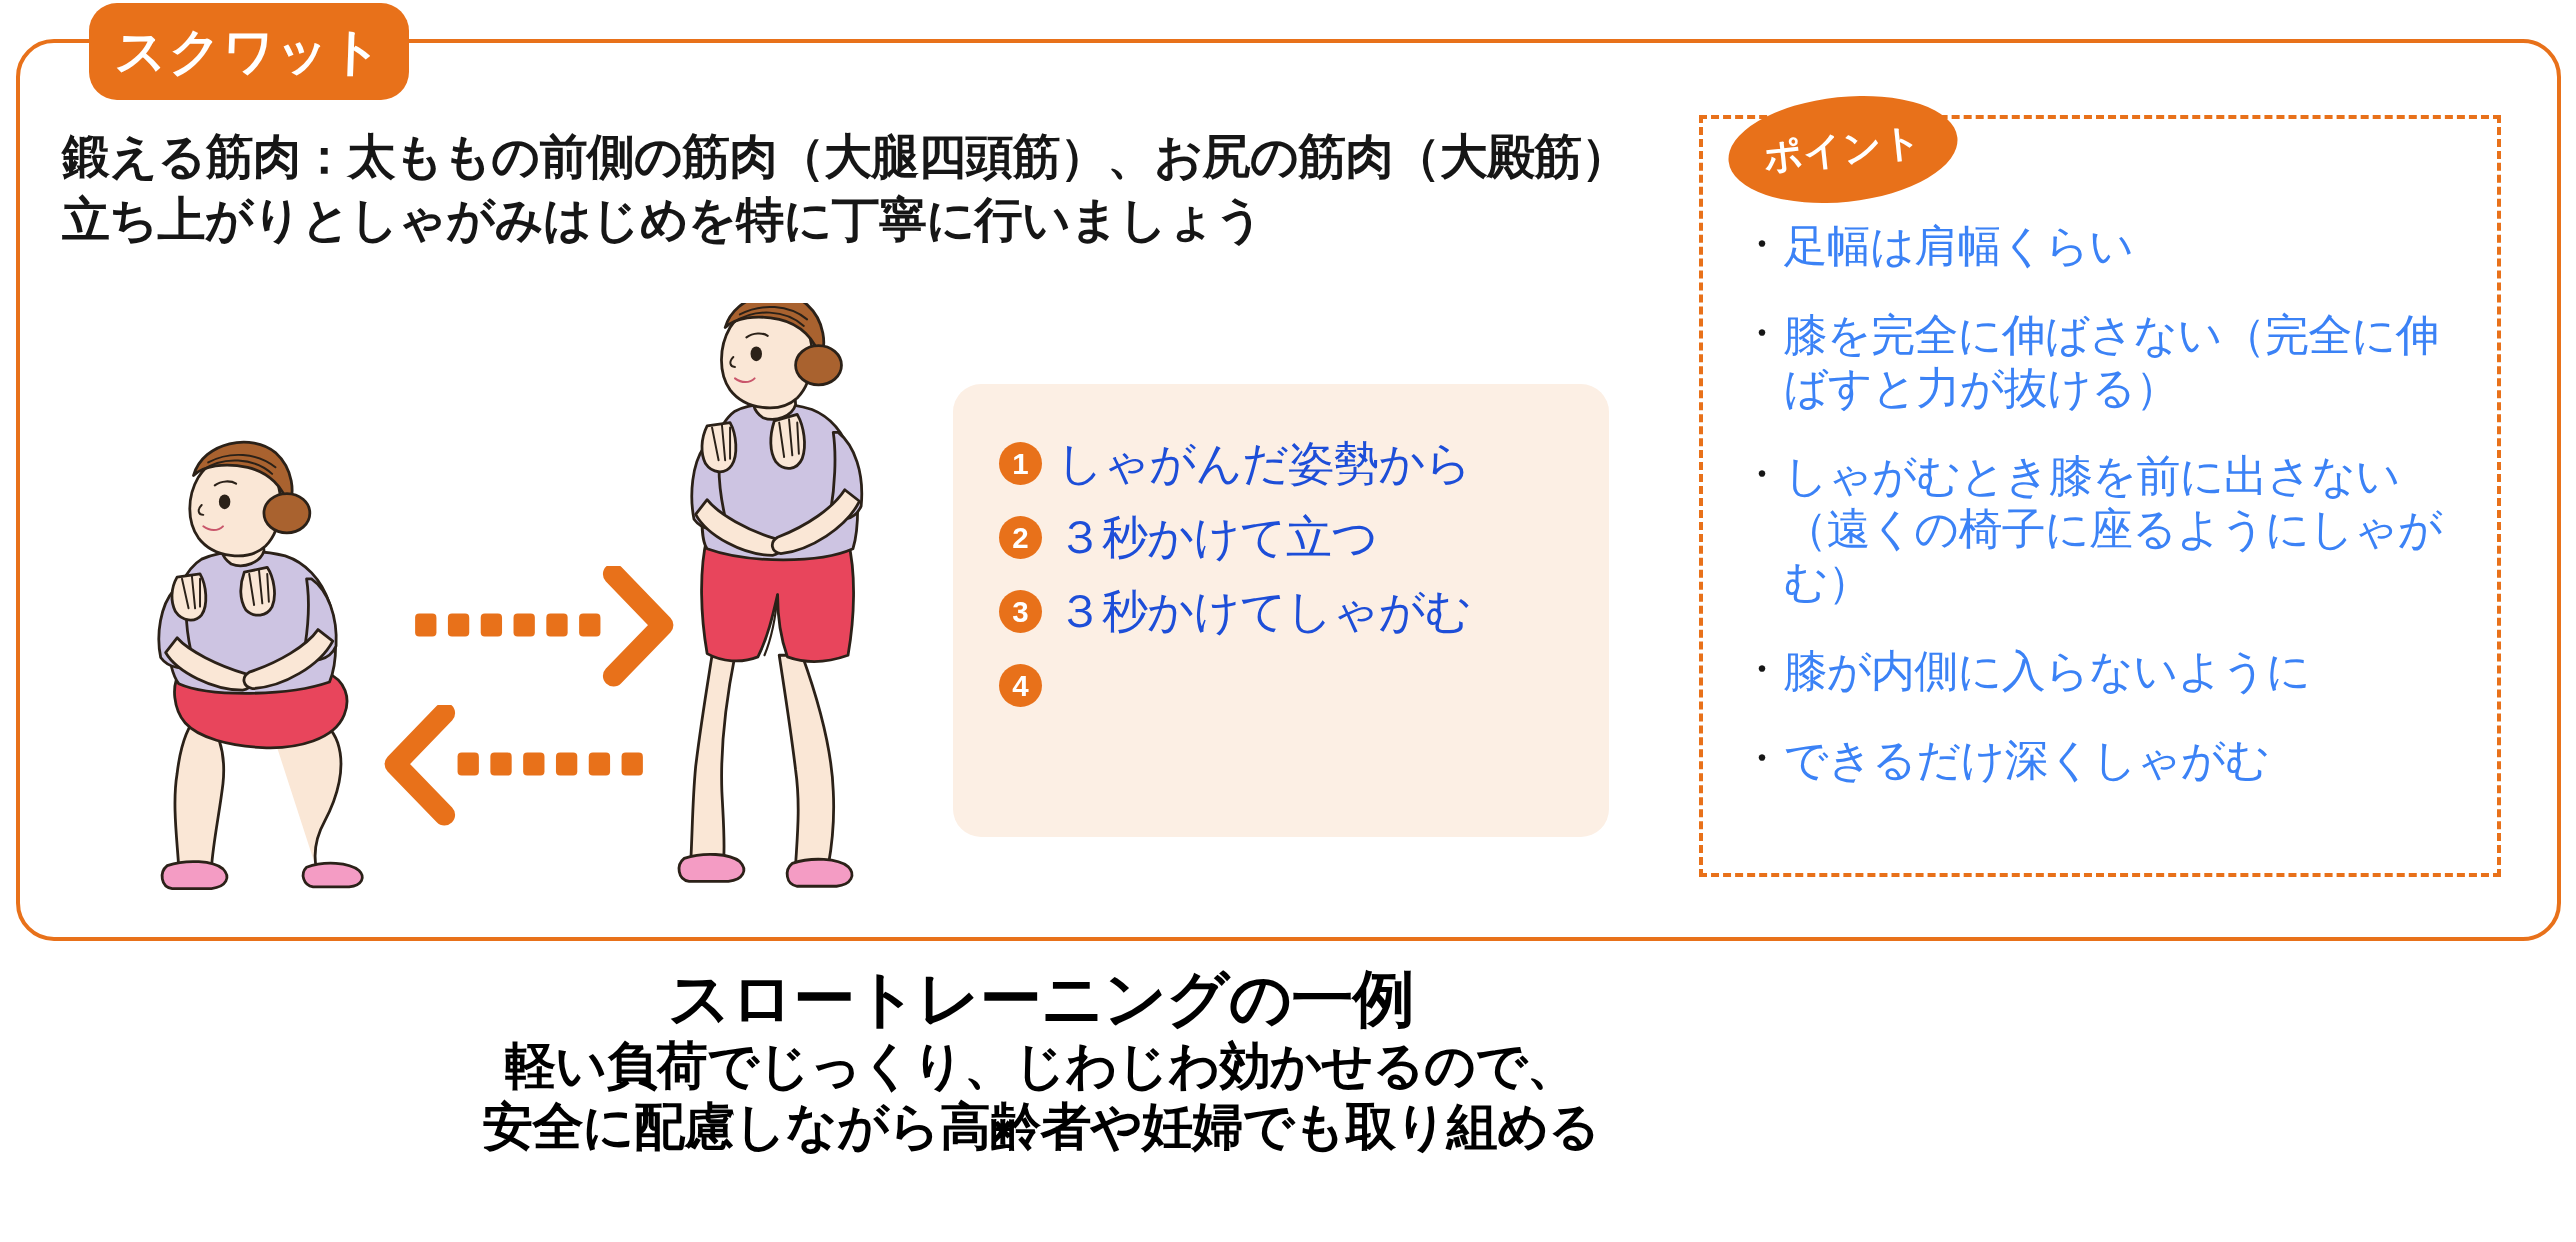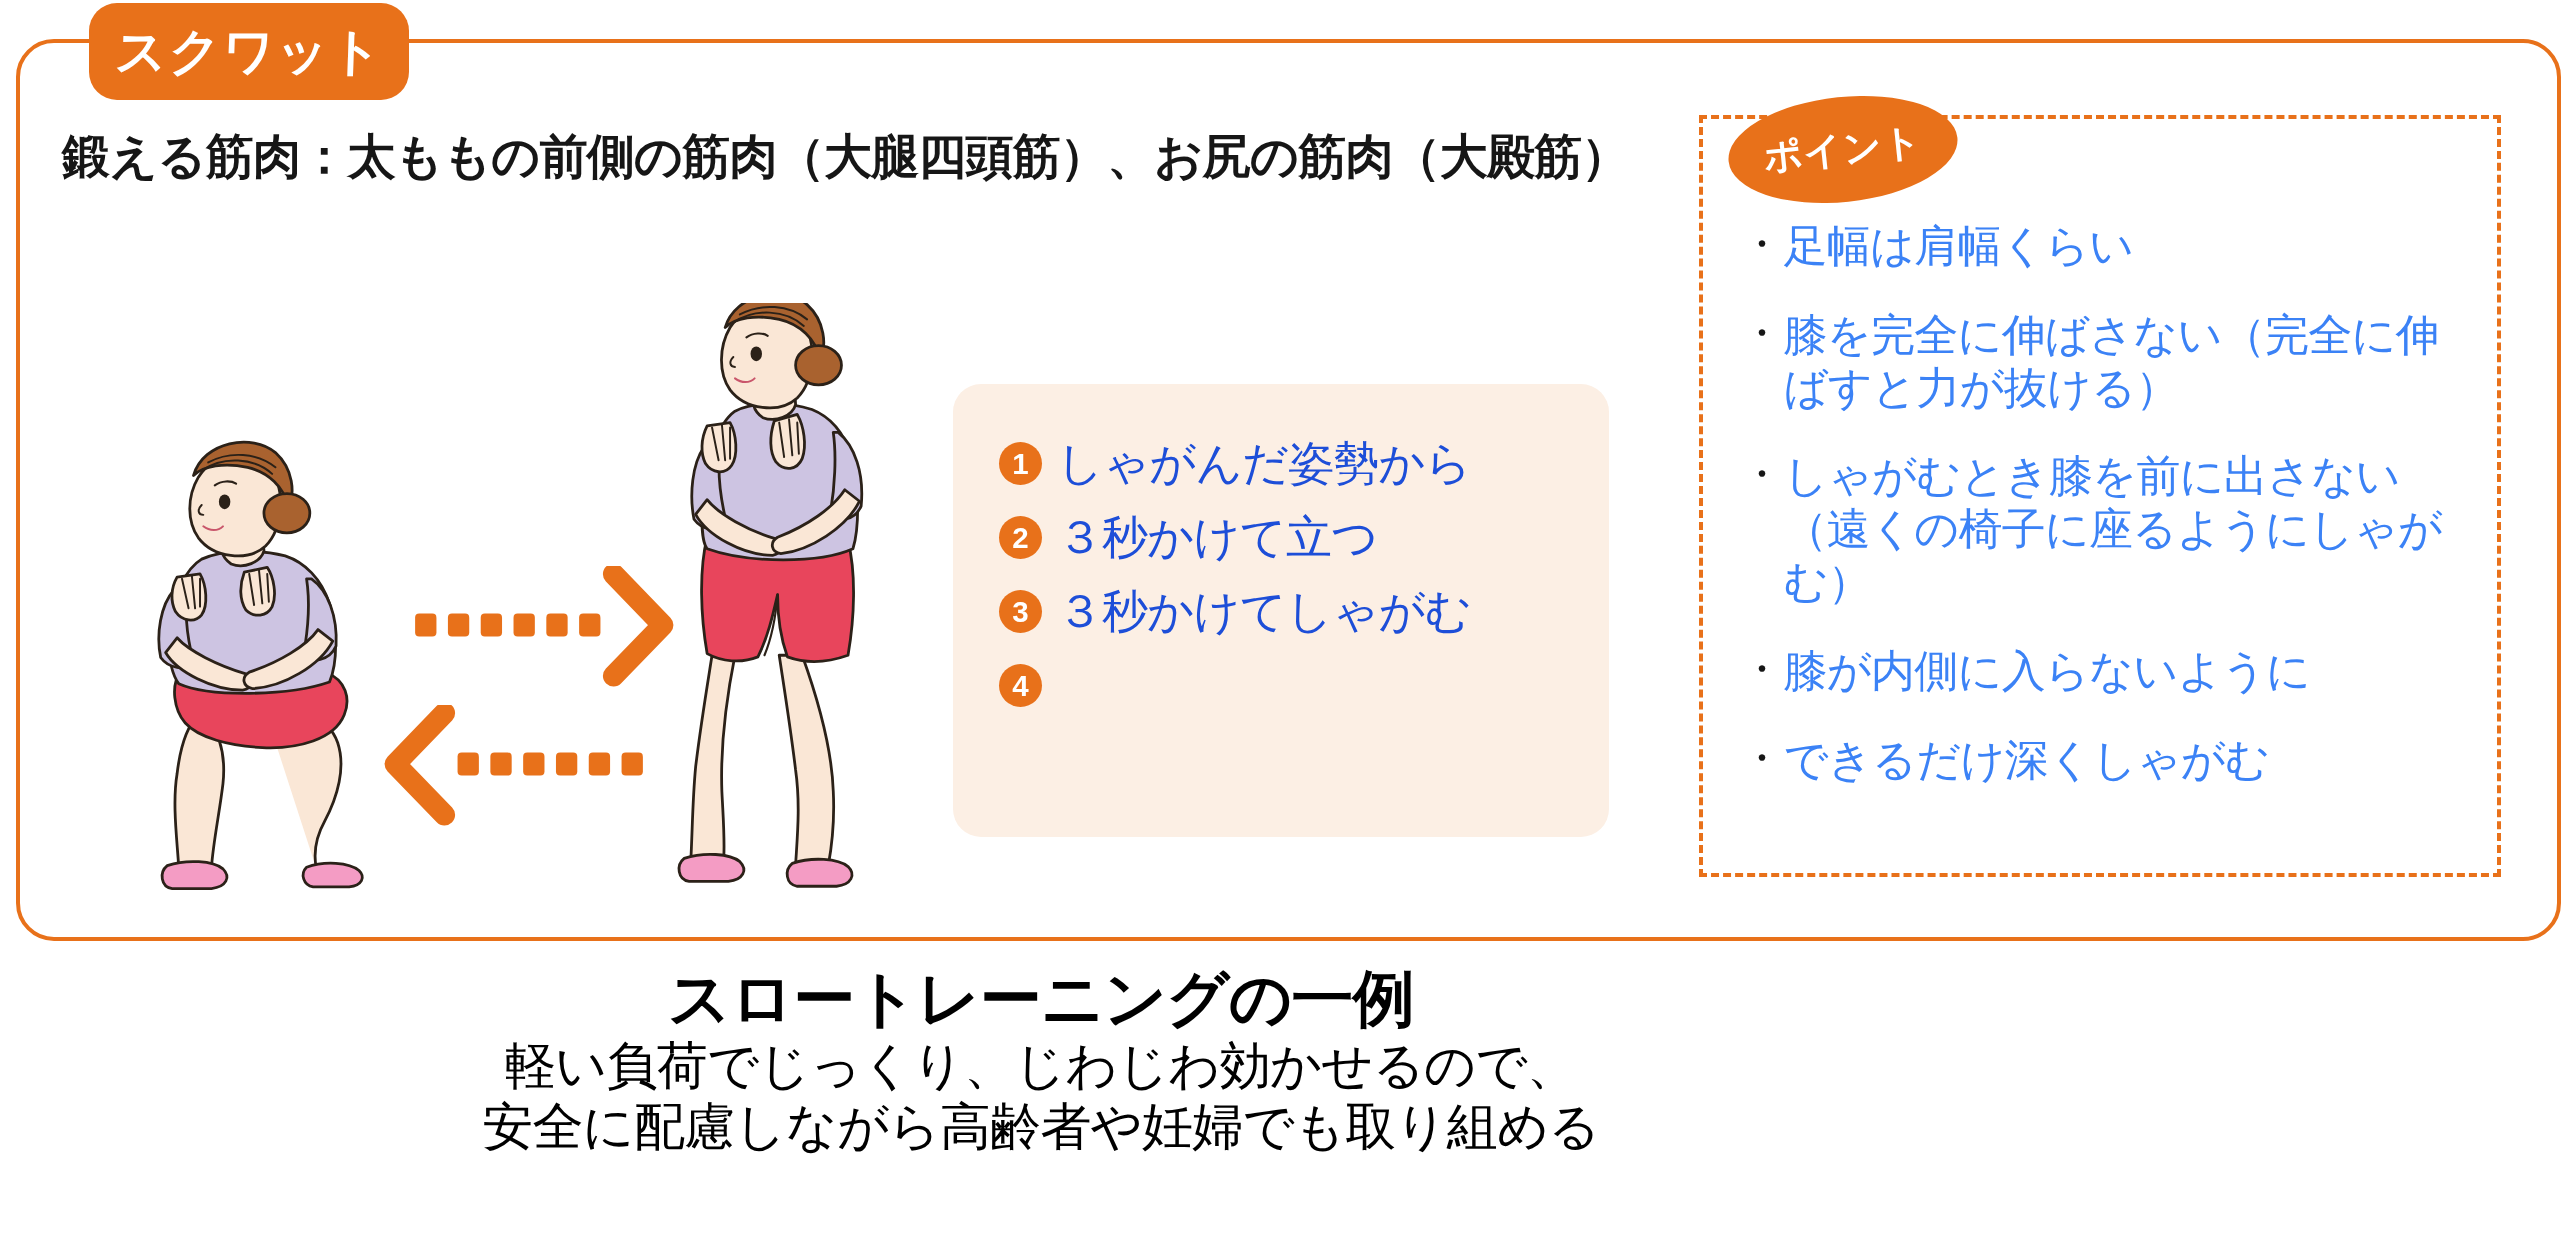--- a/index.html
+++ b/index.html
@@ -174,34 +174,36 @@
     font-weight: bold;
     letter-spacing: -0.8px;
     line-height: 1.14;
     color: #000000;
   }
   #caption .cap-line {
     font-size: 51px;
     letter-spacing: -0.8px;
     line-height: 1.2;
     color: #000000;
+    font-weight: bold;
   }
 </style>
 </head>
 <body>
 
 <div id="exercise-card"></div>
 <div id="title-mask"></div>
 
 <div id="title-badge">
   <span class="label">スクワット</span>
 </div>
 
 <div id="heading-block">
   <div class="hline">鍛える筋肉：太ももの前側の筋肉（大腿四頭筋）、お尻の筋肉（大殿筋）</div>
+  <div class="hline">立ち上がりとしゃがみはじめを特に丁寧に行いましょう</div>
 </div>
 
 <svg id="figure-squat" class="figure" viewBox="0 0 360 580" aria-hidden="true">
   <g stroke="#2b2118" stroke-width="3.4" stroke-linejoin="round" stroke-linecap="round">
 
     <path d="M168 330 C 210 338 250 352 262 386 C 272 416 262 452 246 482 C 236 500 232 520 236 540" fill="#FAE7D6"></path>
 
     <path d="M224 538 C 246 530 276 532 288 542 C 296 550 292 560 276 562 L 232 562 C 220 560 216 546 224 538 Z" fill="#F49CC4"></path>
 
     <path d="M92 352 C 74 382 64 424 66 462 C 68 492 70 516 68 538" fill="none"></path>

